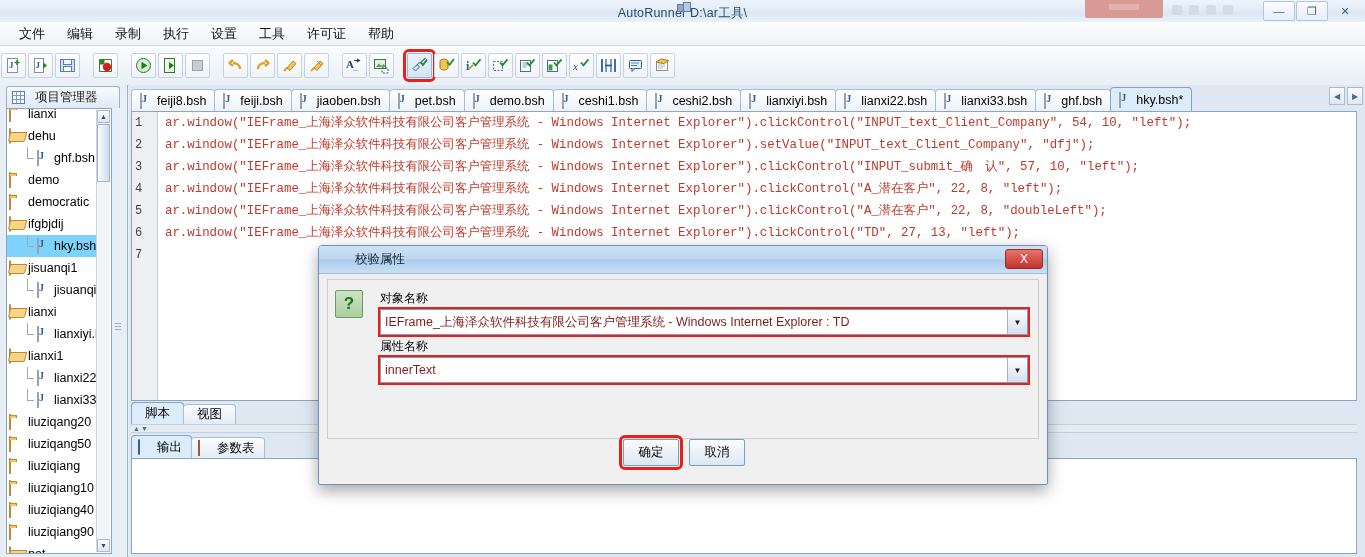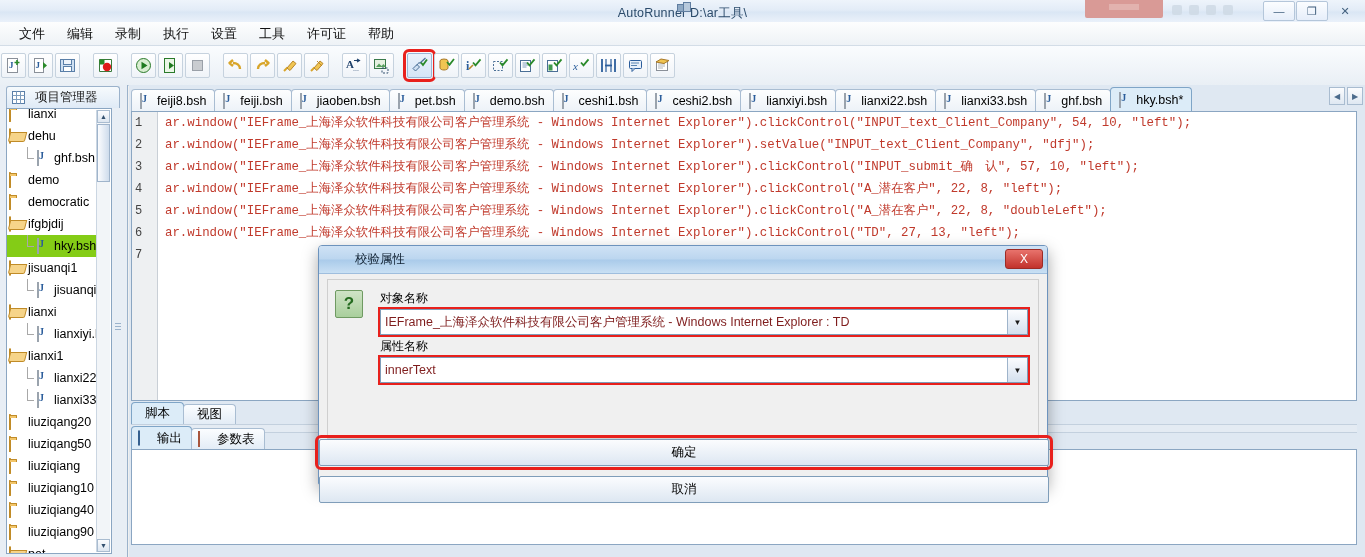--- a/index.html
+++ b/index.html
@@ -92,21 +92,21 @@
     border:1px solid #9bb2cb;border-bottom:none;border-radius:3px 3px 0 0;
     display:flex;align-items:center;padding-left:5px;box-sizing:border-box;
   }
   .lp-tab .t{font-size:12.5px;color:#1c1c1c;margin-left:4px;}
   .tree{
     position:absolute;left:6px;top:23px;width:106px;height:446px;
     background:#fff;border:1px solid #8ba6c2;overflow:hidden;box-sizing:border-box;
   }
   .trow{height:22px;display:flex;align-items:center;padding-left:2px;white-space:nowrap;font-size:12.5px;color:#000;}
   .trow.ind{padding-left:16px;}
-  .trow.hl{background:#84cc16;}
+  .trow.hl{background:#7dd3fc;}
   .elbow{width:12px;height:22px;position:relative;flex:none;}
   .elbow:before{content:"";position:absolute;left:4px;top:0;width:1px;height:11px;background:#a8a8a8;}
   .elbow:after{content:"";position:absolute;left:4px;top:11px;width:7px;height:1px;background:#a8a8a8;}
   .ico{width:15px;height:14px;margin-right:4px;flex:none;position:relative;}
   .f-closed{width:14px;height:11px;margin-top:2px;background:#f2c569;border:1px solid #c08b27;border-radius:1px 2px 1px 1px;}
   .f-closed:before{content:"";position:absolute;left:0;top:0px;width:6px;height:2px;background:#f2c569;border:1px solid #c08b27;border-bottom:none;border-radius:1px 1px 0 0;}
   .f-open{width:14px;height:11px;margin-top:2px;background:#fff;border:1px solid #c08b27;border-radius:1px;position:relative;overflow:visible;}
   .f-open:after{content:"";position:absolute;left:-1px;top:3px;width:15px;height:8px;background:#f6d489;border:1px solid #c08b27;transform:skewX(-14deg);border-radius:0 0 2px 2px;}
   .f-file{width:11px;height:13px;margin-left:2px;background:#fff;border:1px solid #9aa3ad;position:relative;}
   .f-file:after{content:"J";position:absolute;left:1px;top:-1px;font-size:10px;color:#2b5d9b;font-weight:bold;font-family:"Liberation Serif",serif;}
@@ -165,21 +165,21 @@
     border:1px solid #a9bdd2;border-bottom:none;border-radius:4px 4px 0 0;
     font-size:12.5px;color:#000;display:flex;align-items:center;margin-right:-1px;box-sizing:border-box;
   }
   .stab.active{background:#dcecf8;border-color:#7fa5c7;height:22px;margin-top:44px;}
   .hsplit{
     position:absolute;left:2px;top:339px;width:1226px;height:9px;
     background:#e4ebf3;border-top:1px solid #c3d0de;border-bottom:1px solid #c3d0de;box-sizing:border-box;
   }
   .hsplit i{position:absolute;left:2px;top:1px;font-size:7px;color:#4b6b8c;letter-spacing:1px;line-height:6px;}
 
-  .outwrap{position:absolute;left:2px;top:340px;width:1226px;height:120px;}
+  .outwrap{position:absolute;left:2px;top:349px;width:1226px;height:120px;}
   .otabs{position:absolute;left:0;top:0;height:24px;display:flex;align-items:flex-end;}
   .otab{
     height:21px;padding:0 9px 0 6px;
     background:linear-gradient(to bottom,#fbfdff,#e3ecf6);
     border:1px solid #a9bdd2;border-bottom:none;border-radius:4px 4px 0 0;
     font-size:12.5px;color:#000;display:flex;align-items:center;margin-right:-1px;box-sizing:border-box;
   }
   .otab.active{background:#dcecf8;border-color:#7fa5c7;height:23px;}
   .otab .ico{margin-right:4px;}
   .outbox{
@@ -238,21 +238,21 @@
     display:flex;align-items:center;justify-content:center;
     font-size:8px;color:#1a1a1a;box-sizing:border-box;
   }
   .txtin{
     width:648px;height:22px;background:#fff;border:1px solid #7f9db9;
     box-sizing:border-box;display:flex;align-items:center;position:relative;
   }
   .txtin .redsel{position:absolute;left:-1px;top:-2px;width:90px;height:26px;border:3px solid #e8201c;box-sizing:border-box;}
   .txtin .tval{font-size:12.5px;color:#000;padding-left:3px;position:relative;z-index:2;}
   .caret{display:inline-block;width:1px;height:13px;background:#000;margin-left:1px;vertical-align:-2px;}
-  .dlg-btns{position:absolute;left:0;top:193px;width:730px;display:flex;justify-content:center;gap:10px;flex-direction:column;}
+  .dlg-btns{position:absolute;left:0;top:193px;width:730px;display:flex;justify-content:center;gap:10px;}
   .dbtn{
     min-width:56px;height:27px;padding:0 10px;
     background:linear-gradient(to bottom,#fbfcfe,#dde7f2);
     border:1px solid #7f9db9;border-radius:2px;
     font-size:12.5px;color:#000;display:flex;align-items:center;justify-content:center;
     box-sizing:border-box;
   }
   .dbtn.redring{outline:3px solid #e8201c;outline-offset:1px;}
 </style>
 </head>

